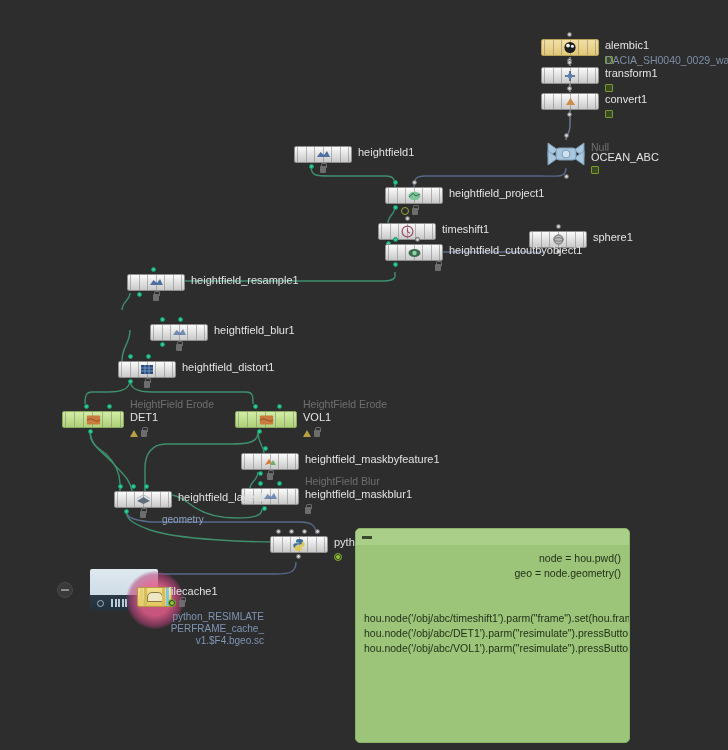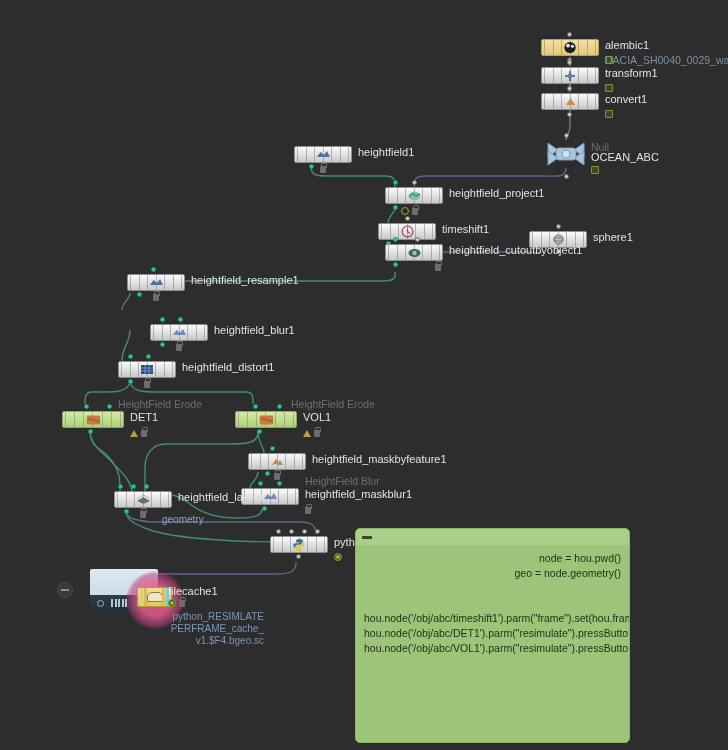--- a/index.html
+++ b/index.html
@@ -107,21 +107,21 @@
     line-height: 13px;
   }
   .node-label.offsetw { left: 68px; }
   .node-type {
     position: absolute;
     left: 64px; top: -13px;
     font-size: 10.5px;
     color: #6f6f6f;
     white-space: nowrap;
   }
-  .node-type.offsetw { left: 56px; }
+  .node-type.offsetw { left: 68px; }
   .node-path {
     position: absolute;
     left: 64px; top: -13px;
     font-size: 10.5px;
     color: #7d8fa6;
     white-space: nowrap;
   }
   .node-sub {
     position: absolute;
     left: 64px; top: 14px;
@@ -665,21 +665,21 @@
     </div>
     <div class="conn out green" style="left:22px; bottom:-6px;"></div>
     <div class="node-type offsetw">HeightField Erode</div>
     <div class="node-label offsetw">VOL1</div>
     <div class="badges" style="left:68px; top:19px;">
       <span class="badge-warn"></span>
       <span class="badge-lock"></span>
     </div>
   </div>
 
-  <div class="node" style="left:241px; top:453px;margin-left:7px;">
+  <div class="node" style="left:241px; top:453px;">
     <div class="conn in green" style="left:22px;"></div>
     <div class="node-body">
       <div class="slats">
           <i></i>
           <i></i>
           <i></i>
           <i></i>
           <i></i>
           <i></i>
           <i></i>

